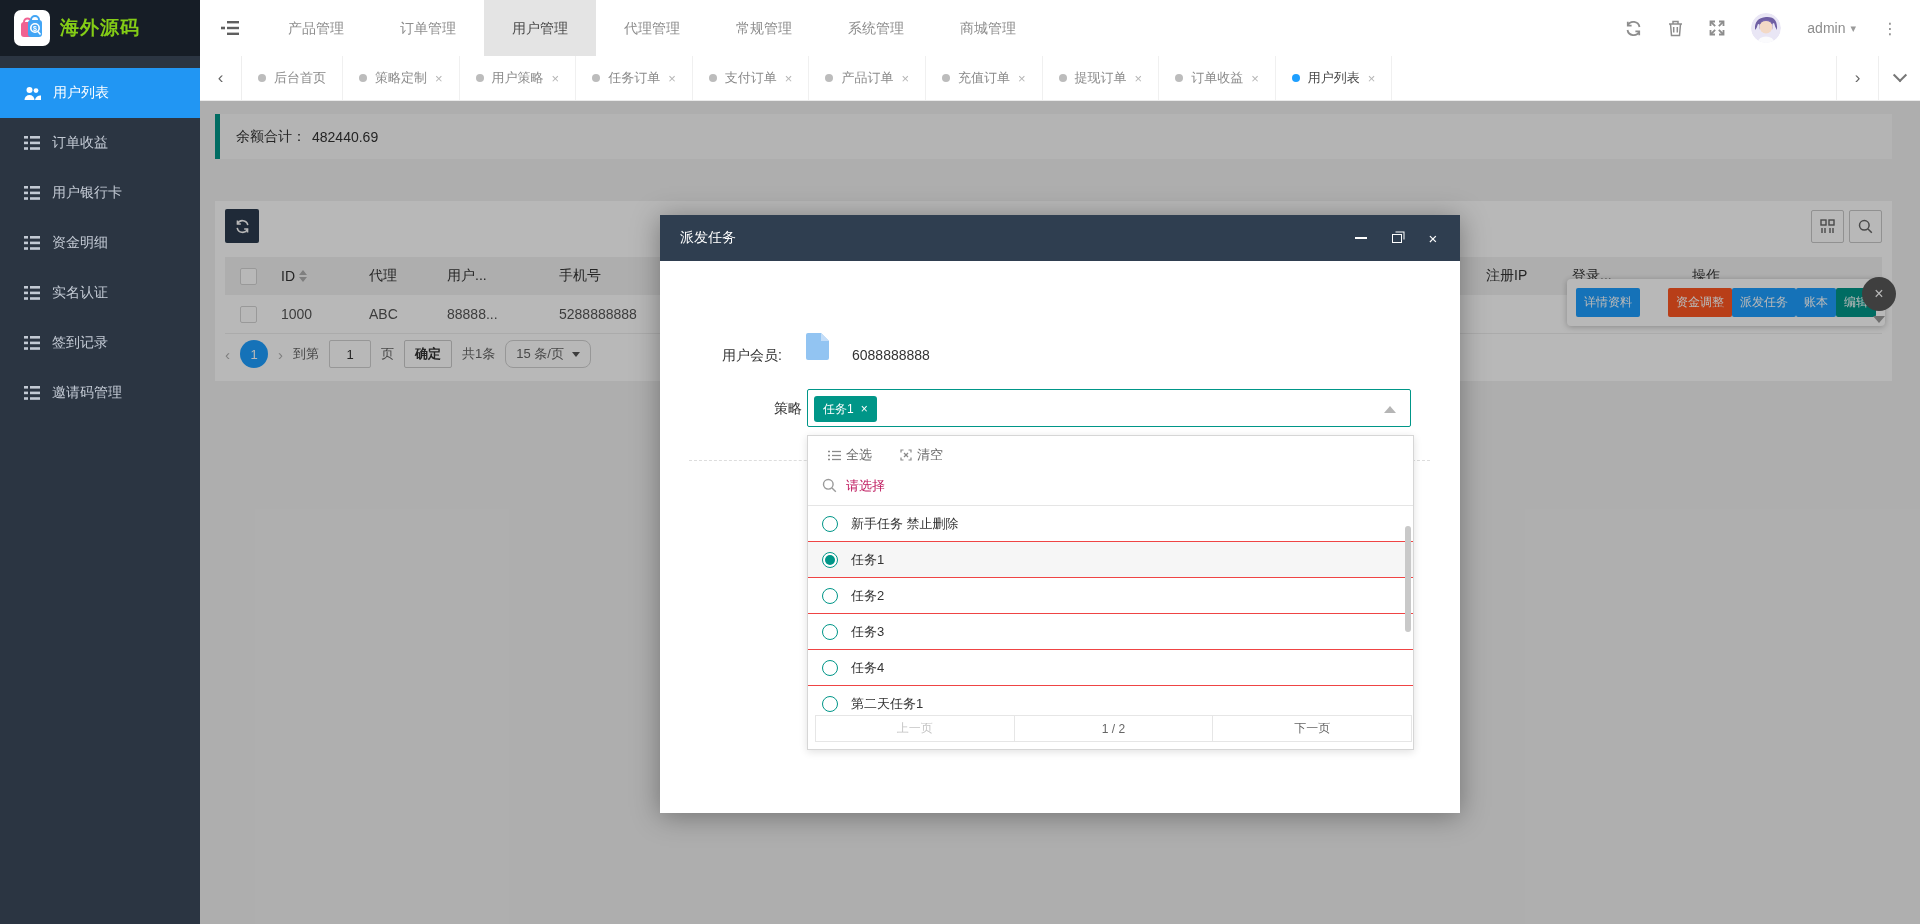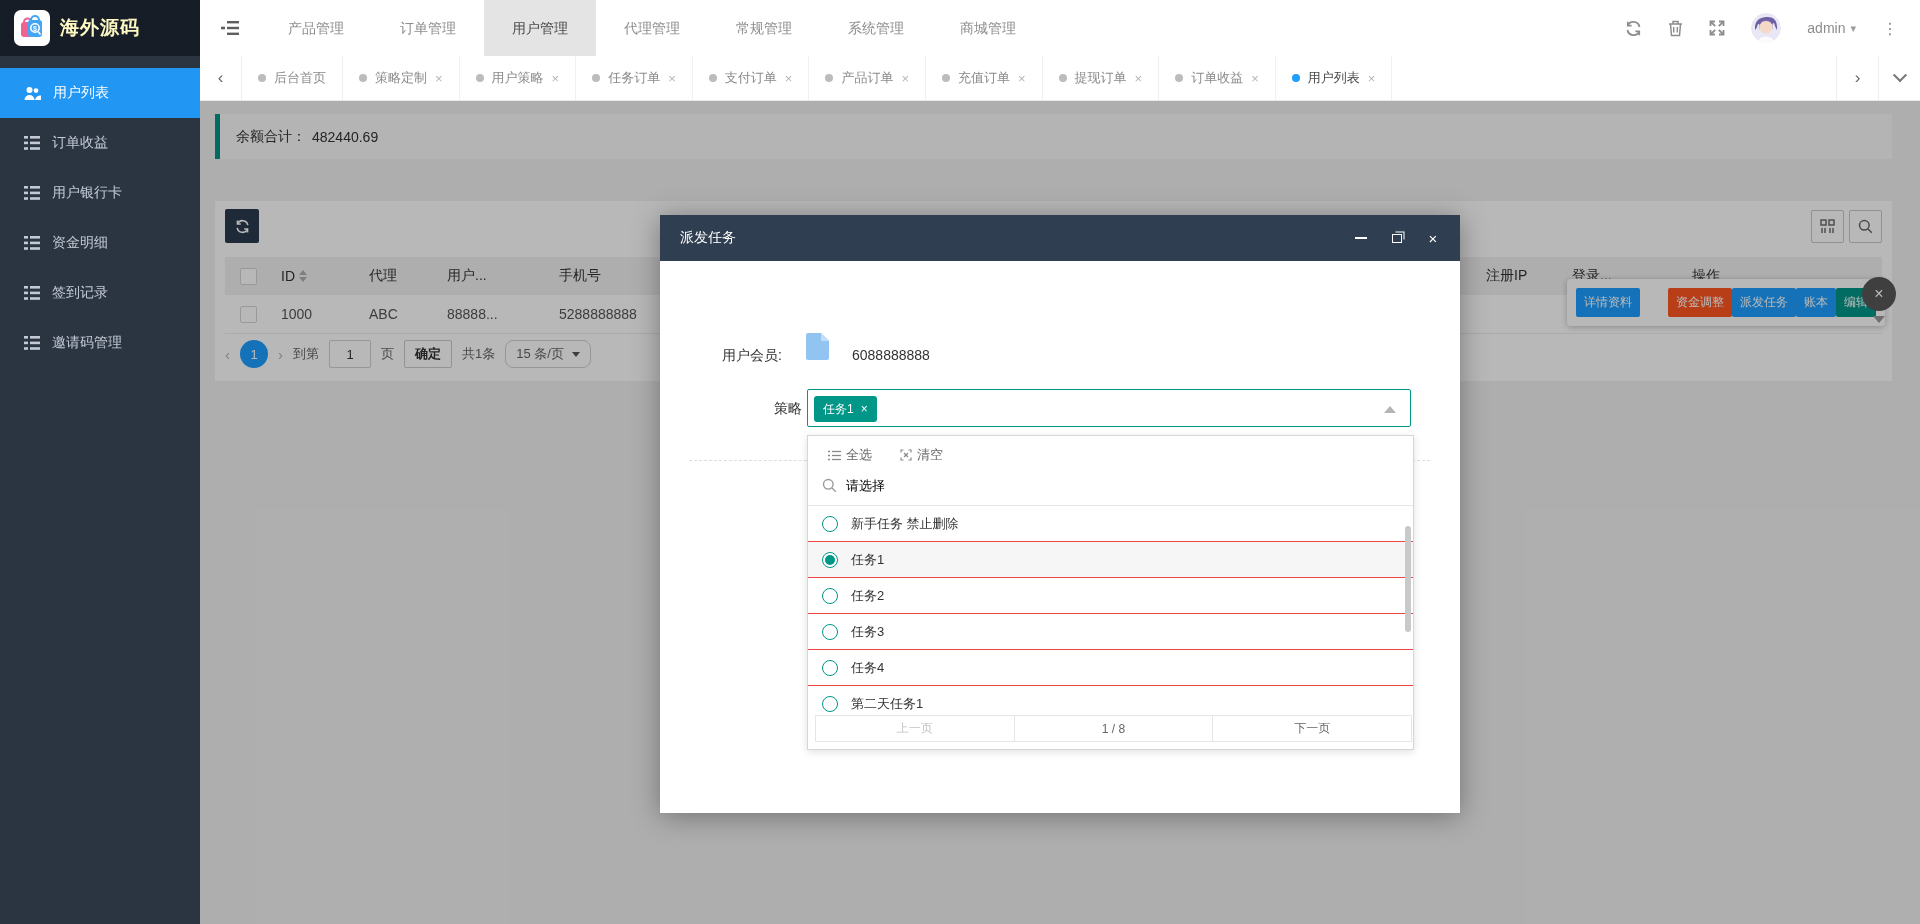--- a/index.html
+++ b/index.html
@@ -3,21 +3,21 @@
 <meta charset="utf-8">
 <style>
   * { margin:0; padding:0; box-sizing:border-box; }
   html,body { width:1920px; height:924px; overflow:hidden; background:#fff;
     font-family:"Liberation Sans","DejaVu Sans",sans-serif; font-size:14px; color:#333; }
 
   
   .sidebar { position:absolute; left:0; top:0; width:200px; height:924px; background:#2b3542; z-index:30; }
   .logo { height:56px; background:#161d26; display:flex; align-items:center; padding-left:14px; gap:10px; }
   .logo-box { width:36px; height:36px; background:#fff; border-radius:7px; display:flex; align-items:center; justify-content:center; }
-  .logo-name { color:#fef9c3; font-size:19px; font-weight:bold; letter-spacing:1px; }
+  .logo-name { color:#84cc16; font-size:19px; font-weight:bold; letter-spacing:1px; }
   .menu { padding-top:12px; }
   .menu-item { height:50px; display:flex; align-items:center; padding-left:24px; gap:12px; color:#c3cad4; cursor:pointer; font-size:14px; }
   .menu-item svg { flex:0 0 auto; }
   .menu-item.active { background:#2196f3; color:#fff; }
 
   
   .topbar { position:absolute; left:200px; top:0; right:0; height:56px; background:#fff; display:flex; align-items:center; z-index:25; }
   .fold-btn { width:60px; height:56px; display:flex; align-items:center; justify-content:center; color:#5f5f5f; cursor:pointer; }
   .nav-item { height:56px; line-height:56px; padding:0 28px; color:#8d8d8d; cursor:pointer; }
   .nav-item.active { background:#e4e4e4; color:#4a4a4a; }
@@ -99,21 +99,21 @@
   .strategy-label { left:114px; top:139px; }
   .sel-box { position:absolute; left:147px; top:128px; width:604px; height:38px; border:1px solid #009688; border-radius:2px; background:#fff; cursor:pointer; }
   .sel-tag { position:absolute; left:6px; top:6px; height:26px; background:#009688; border-radius:3px; color:#fff; font-size:12px; display:flex; align-items:center; gap:7px; padding:0 9px; }
   .sel-tag .tag-x { cursor:pointer; font-size:12px; }
   .sel-caret { position:absolute; right:14px; top:16px; width:0; height:0; border-left:6px solid transparent; border-right:6px solid transparent; border-bottom:7px solid #b5b5b5; }
   .dashed { position:absolute; left:29px; width:741px; top:199px; border-top:1px dashed #ddd; }
 
   .dropdown { position:absolute; left:147px; top:174px; width:607px; height:315px; background:#fff; border:1px solid #d6d6d6; box-shadow:0 2px 8px rgba(0,0,0,.12); z-index:5; }
   .dd-top { height:30px; display:flex; align-items:center; gap:22px; padding:8px 14px 0; color:#666; font-size:13px; }
   .dd-tool { display:flex; align-items:center; gap:5px; cursor:pointer;margin-left:6px; }
-  .dd-search { height:40px; display:flex; align-items:center; gap:9px; padding:0 14px; border-bottom:1px solid #e5e5e5; color:#000000; font-size:13px; }
+  .dd-search { height:40px; display:flex; align-items:center; gap:9px; padding:0 14px; border-bottom:1px solid #e5e5e5; color:#be185d; font-size:13px; }
   .dd-opts { height:207px; overflow:hidden; }
   .dd-opt { height:36px; display:flex; align-items:center; gap:13px; padding:0 14px; border-bottom:1px solid #ef4444; font-size:13px; color:#333; cursor:pointer; }
   .dd-opt.selected { background:#f6f6f6; }
   .radio { width:16px; height:16px; border:1px solid #009688; border-radius:50%; background:#fff; position:relative; flex:0 0 auto; }
   .radio.on::after { content:""; position:absolute; left:2px; top:2px; width:10px; height:10px; border-radius:50%; background:#009688; }
   .dd-scroll { position:absolute; right:2px; top:90px; width:6px; height:106px; border-radius:3px; background:#c9c9c9; cursor:pointer; }
   .dd-footer { position:absolute; left:7px; right:1px; bottom:7px; height:27px; display:flex; border:1px solid #e6e6e6; font-size:12px; }
   .dd-pg { flex:1; display:flex; align-items:center; justify-content:center; color:#666; cursor:pointer; background:#fff; border:none; font-size:12px; }
   .dd-pg.disabled { color:#c4c4c4; }
   .dd-pg + .dd-pg { border-left:1px solid #e6e6e6; }
@@ -171,20 +171,31 @@
     <div class="menu-item">
       <svg width="16" height="14" viewBox="0 0 16 14" fill="currentColor">
           <rect y="0" width="4" height="2.6"></rect>
           <rect x="6" y="0" width="10" height="2.6"></rect>
           <rect y="5.6" width="4" height="2.6"></rect>
           <rect x="6" y="5.6" width="10" height="2.6"></rect>
           <rect y="11.2" width="4" height="2.6"></rect>
           <rect x="6" y="11.2" width="10" height="2.6"></rect>
         </svg>
       <span>资金明细</span>
+    </div>
+    <div class="menu-item">
+      <svg width="16" height="14" viewBox="0 0 16 14" fill="currentColor">
+          <rect y="0" width="4" height="2.6"></rect>
+          <rect x="6" y="0" width="10" height="2.6"></rect>
+          <rect y="5.6" width="4" height="2.6"></rect>
+          <rect x="6" y="5.6" width="10" height="2.6"></rect>
+          <rect y="11.2" width="4" height="2.6"></rect>
+          <rect x="6" y="11.2" width="10" height="2.6"></rect>
+        </svg>
+      <span>实名认证</span>
     </div>
     <div class="menu-item">
       <svg width="16" height="14" viewBox="0 0 16 14" fill="currentColor">
           <rect y="0" width="4" height="2.6"></rect>
           <rect x="6" y="0" width="10" height="2.6"></rect>
           <rect y="5.6" width="4" height="2.6"></rect>
           <rect x="6" y="5.6" width="10" height="2.6"></rect>
           <rect y="11.2" width="4" height="2.6"></rect>
           <rect x="6" y="11.2" width="10" height="2.6"></rect>
         </svg>
@@ -509,18 +520,18 @@
           <span>任务4</span>
         </div>
         <div class="dd-opt">
           <span class="radio"></span>
           <span>第二天任务1</span>
         </div>
       </div>
       <div class="dd-scroll"></div>
       <div class="dd-footer">
         <button class="dd-pg disabled">上一页</button>
-        <button class="dd-pg">1 / 8</button>
+        <button class="dd-pg">1 / 2</button>
         <button class="dd-pg">下一页</button>
       </div>
     </div>
   </div>
 </div>
 
 </body></html>

